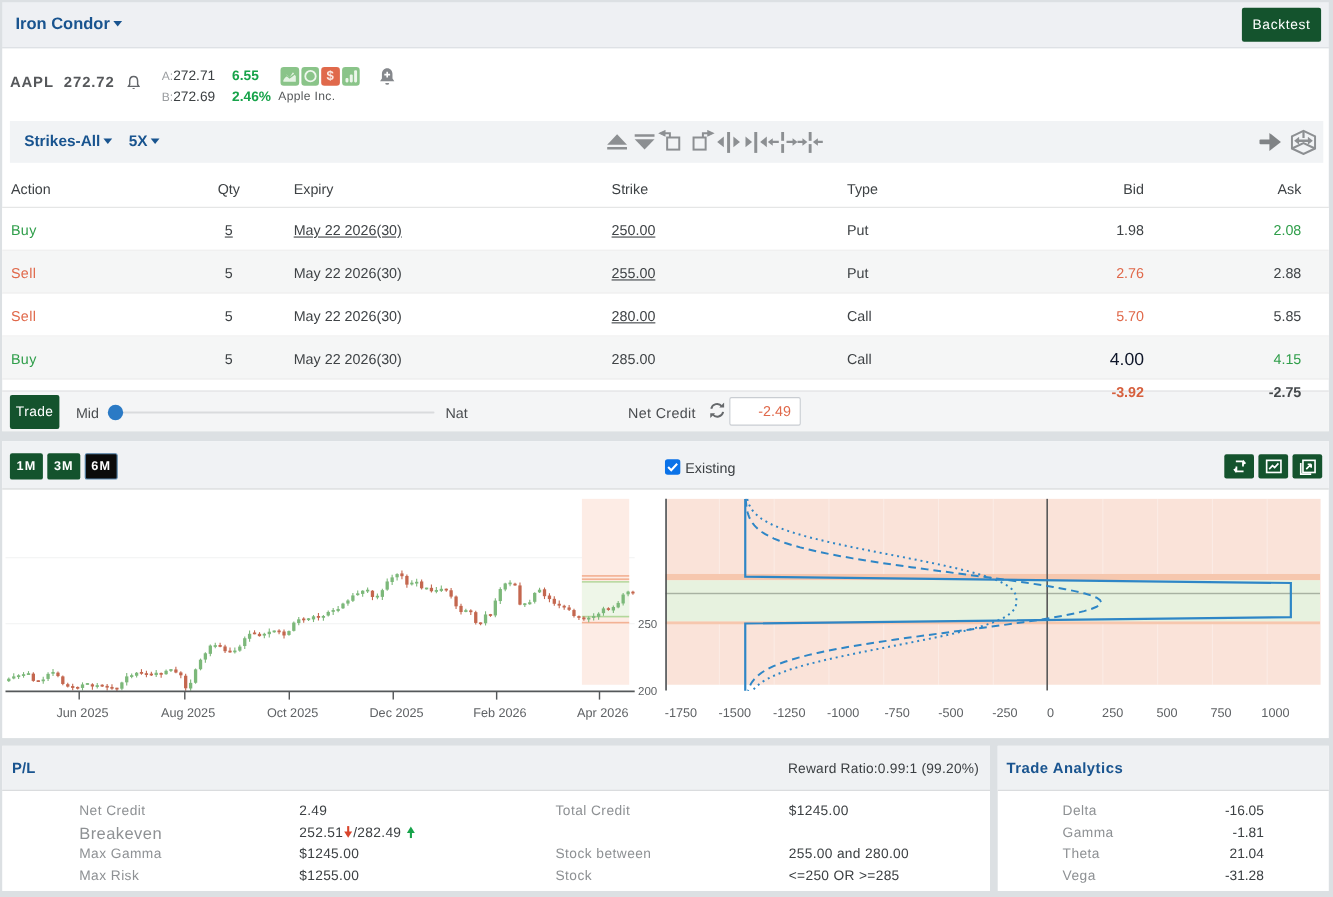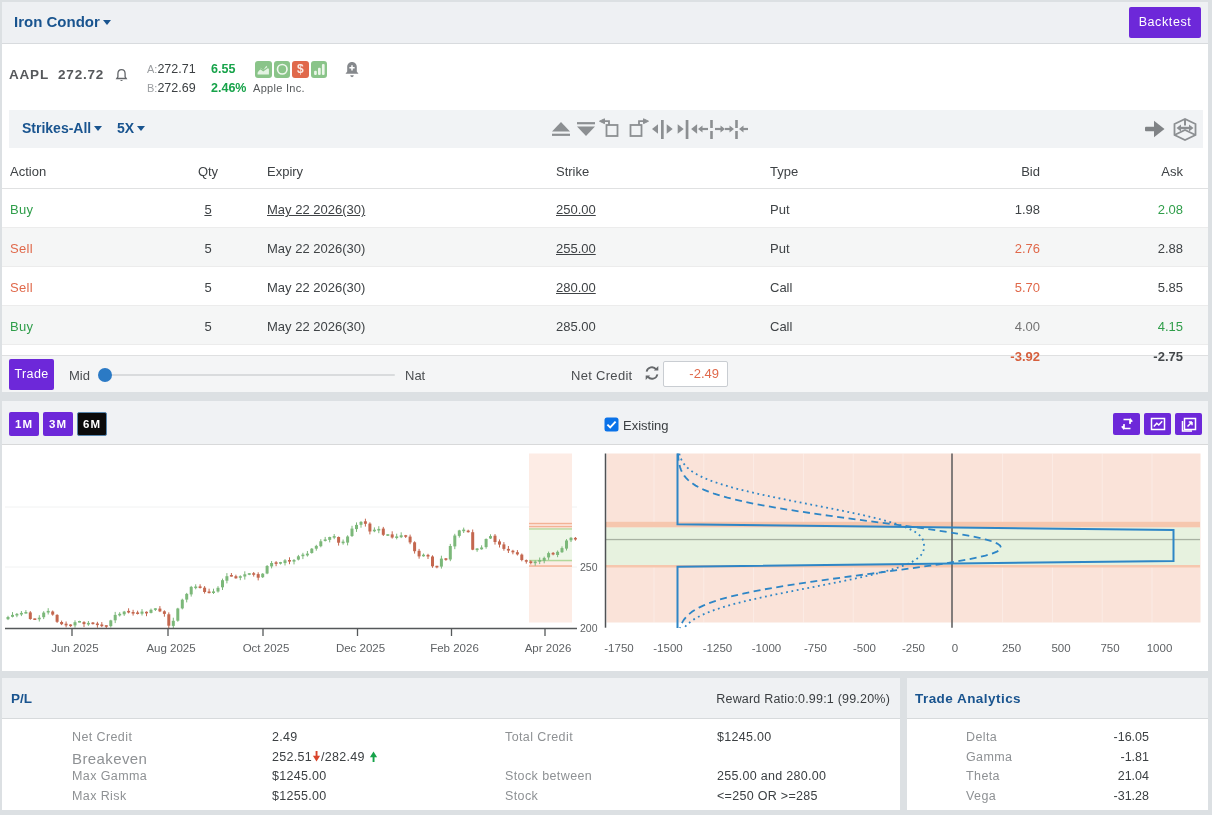--- a/index.html
+++ b/index.html
@@ -3,21 +3,21 @@
 <style>
 * { margin:0; padding:0; box-sizing:border-box; }
 html,body { width:1212px; height:815px; overflow:hidden; }
 body { background:#dce0e3; font-family:"Liberation Sans",sans-serif;
   -webkit-font-smoothing:antialiased; position:relative; }
 .abs { position:absolute; }
 .blue { color:#19548f; }
 .caret { display:inline-block; width:0; height:0; border-left:4.5px solid transparent;
   border-right:4.5px solid transparent; border-top:5.5px solid #19548f; vertical-align:middle;
   margin-left:3px; margin-top:-2px;}
-.btn { background:#6d28d9; color:#fff; text-align:center; border-radius:2px; }
+.btn { background:#14532d; color:#fff; text-align:center; border-radius:2px; }
 </style></head>
 <body>
 
 <div class="abs" style="left:2px;top:2px;width:1206px;height:42px;background:#eef0f3;border-bottom:1px solid #d8dbde;"></div>
 <div class="abs blue" style="left:14px;top:13px;font-size:15px;font-weight:bold;">Iron Condor<span class="caret"></span></div>
 <div class="abs btn" style="left:1129px;top:7px;width:72px;height:31px;line-height:31px;font-size:12.5px;letter-spacing:0.6px;">Backtest</div>
 
 <div class="abs" style="left:2px;top:44px;width:1206px;height:348px;background:#fff;"></div>
 <div class="abs" style="left:9px;top:67px;font-size:13.5px;font-weight:bold;color:#56585b;letter-spacing:0.8px;">AAPL&nbsp;&nbsp;272.72</div>
 <svg class="abs" style="left:115px;top:68px;" width="13" height="15" viewBox="0 0 13 15">
@@ -140,21 +140,21 @@
 <div class="abs" style="left:770px;top:280px;font-size:13px;color:#3f4346;">Call</div>
 <div class="abs" style="left:940px;top:280px;width:100px;text-align:right;font-size:13px;color:#e0694b;">5.70</div>
 <div class="abs" style="left:1083px;top:280px;width:100px;text-align:right;font-size:13px;color:#3f4346;">5.85</div>
 
 <div class="abs" style="left:2px;top:306px;width:1206px;height:39px;background:#f5f6f6;border-bottom:1px solid #ececec;"></div>
 <div class="abs" style="left:10px;top:319px;font-size:13px;color:#2f9e4a;letter-spacing:0.3px;">Buy</div>
 <div class="abs" style="left:188px;top:319px;width:40px;text-align:center;font-size:13px;color:#3f4346;">5</div>
 <div class="abs" style="left:267px;top:319px;font-size:13px;color:#3f4346;">May 22 2026(30)</div>
 <div class="abs" style="left:556px;top:319px;font-size:13px;color:#3f4346;">285.00</div>
 <div class="abs" style="left:770px;top:319px;font-size:13px;color:#3f4346;">Call</div>
-<div class="abs" style="left:940px;top:319px;width:100px;text-align:right;font-size:13px;color:#737373;">4.00</div>
+<div class="abs" style="left:940px;top:319px;width:100px;text-align:right;font-size:16px;color:#0f172a;">4.00</div>
 <div class="abs" style="left:1083px;top:319px;width:100px;text-align:right;font-size:13px;color:#2f9e4a;">4.15</div>
 
 <div class="abs" style="left:2px;top:355px;width:1206px;height:37px;background:#f4f5f6;border-top:1px solid #dfe0e1;"></div>
 <div class="abs" style="left:940px;top:349px;width:100px;text-align:right;font-size:13px;font-weight:bold;color:#d65f3d;">-3.92</div>
 <div class="abs" style="left:1083px;top:349px;width:100px;text-align:right;font-size:13px;font-weight:bold;color:#44484b;">-2.75</div>
 <div class="abs btn" style="left:9px;top:359px;width:45px;height:31px;line-height:31px;font-size:12.5px;letter-spacing:0.4px;">Trade</div>
 <div class="abs" style="left:69px;top:368px;font-size:13px;color:#4a4d50;">Mid</div>
 <div class="abs" style="left:99px;top:374px;width:296px;height:2px;background:#d9dbdd;border-radius:1px;"></div>
 <div class="abs" style="left:98px;top:368px;width:14px;height:14px;border-radius:50%;background:#2b7ac5;"></div>
 <div class="abs" style="left:405px;top:368px;font-size:13px;color:#4a4d50;">Nat</div>

